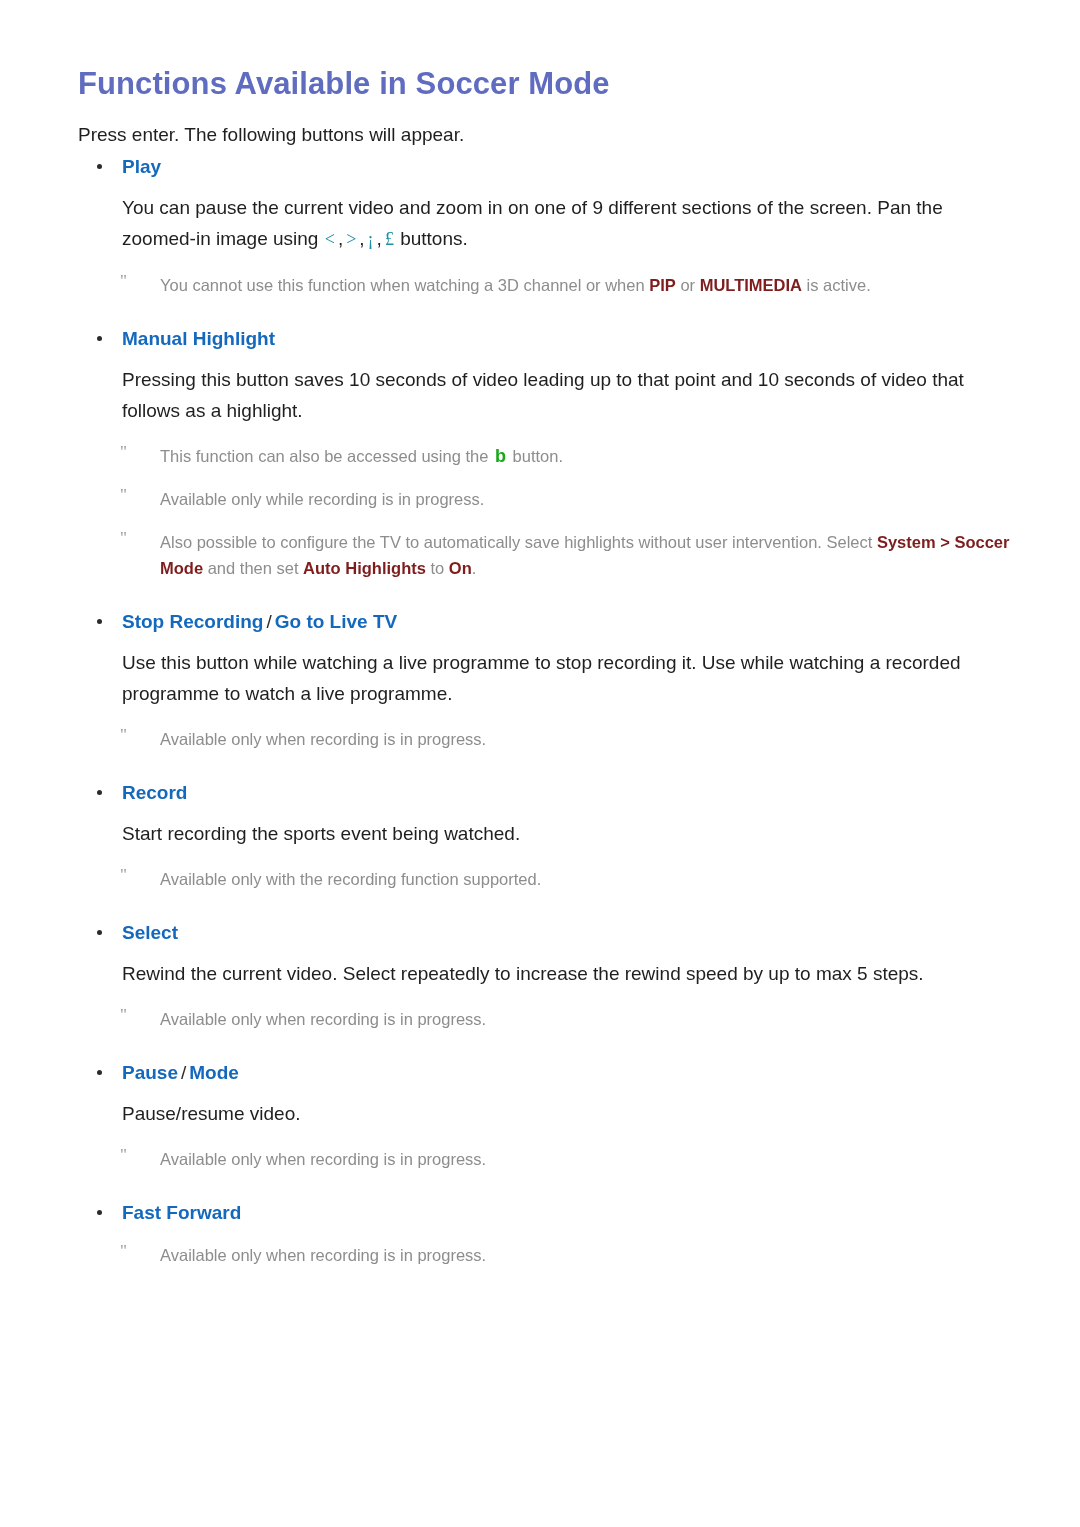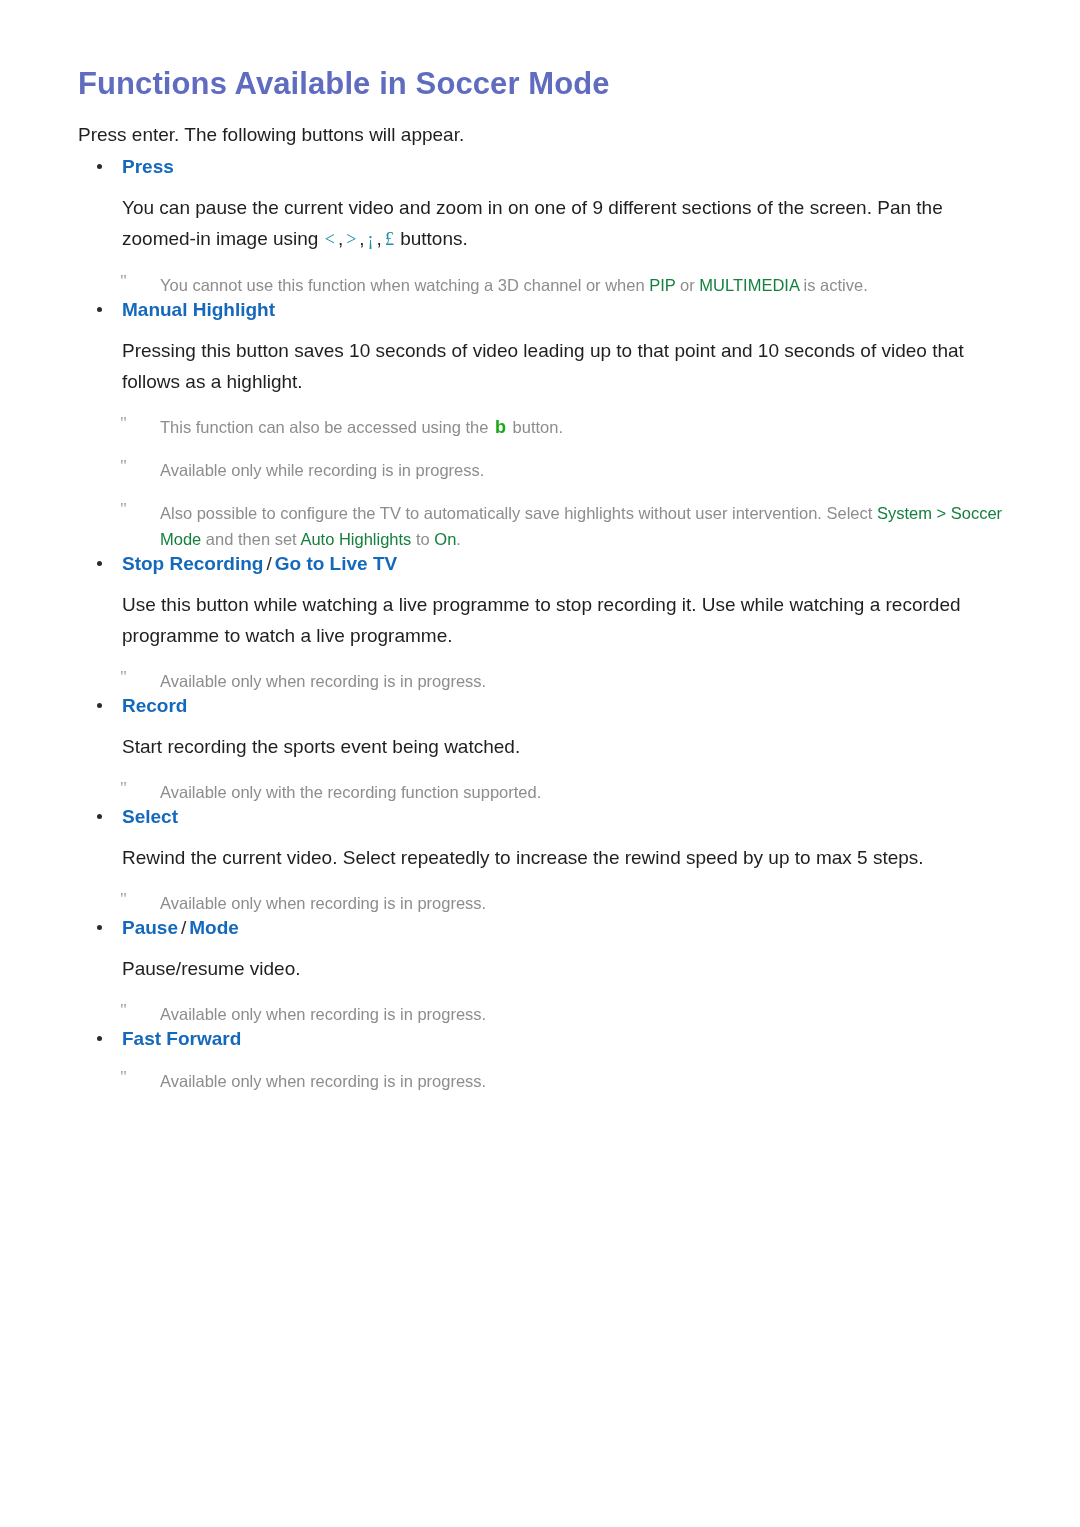--- a/index.html
+++ b/index.html
@@ -105,22 +105,22 @@
   .note-mark {
     position: absolute;
     left: 120px;
     top: -4px;
     font-size: 17px;
     color: #9a9a9a;
     font-family: "Liberation Serif", serif;
     letter-spacing: -1px;
   }
   .note-row b {
-    color: #15803d;
-    font-weight: normal;
+    color: #7f1d1d;
+    font-weight: bold;
   }
   .kbd-green {
     color: #18a818;
     font-weight: bold;
     font-size: 18px;
     padding: 0 2px;
   }
 
   
   .glyph {
@@ -128,35 +128,35 @@
     font-size: 18px;
     font-family: "Liberation Serif", serif;
     padding: 0 1px;
   }
   .glyph-comma {
     color: #1f1f1f;
     padding: 0 2px;
   }
 
   
-  .gap-lg { }
+  .gap-lg { margin-top: 29px; }
 </style>
 </head>
 <body>
 
 <div class="page">
 
   <div class="page-title">Functions Available in Soccer Mode</div>
 
   <div class="intro">Press enter. The following buttons will appear.</div>
 
   <div class="content" id="sections-root">
       <div class="bullet-row">
         <span class="bullet-dot"></span>
-        <div class="bullet-label"><span>Press</span></div>
+        <div class="bullet-label"><span>Play</span></div>
       </div>
       <div class="body-par">You can pause the current video and zoom in on one of 9 different sections of the screen. Pan the zoomed-in image using <span class="glyph">&lt;</span><span class="glyph-comma">,</span><span class="glyph">&gt;</span><span class="glyph-comma">,</span><span class="glyph">¡</span><span class="glyph-comma">,</span><span class="glyph">£</span> buttons.</div>
       <div class="note-row"><span class="note-mark">"</span>You cannot use this function when watching a 3D channel or when <b>PIP</b> or <b>MULTIMEDIA</b> is active.</div>
       <div class="bullet-row gap-lg">
         <span class="bullet-dot"></span>
         <div class="bullet-label"><span>Manual Highlight</span></div>
       </div>
       <div class="body-par">Pressing this button saves 10 seconds of video leading up to that point and 10 seconds of video that follows as a highlight.</div>
       <div class="note-row"><span class="note-mark">"</span>This function can also be accessed using the <span class="kbd-green">b</span> button.</div>
       <div class="note-row"><span class="note-mark">"</span>Available only while recording is in progress.</div>

